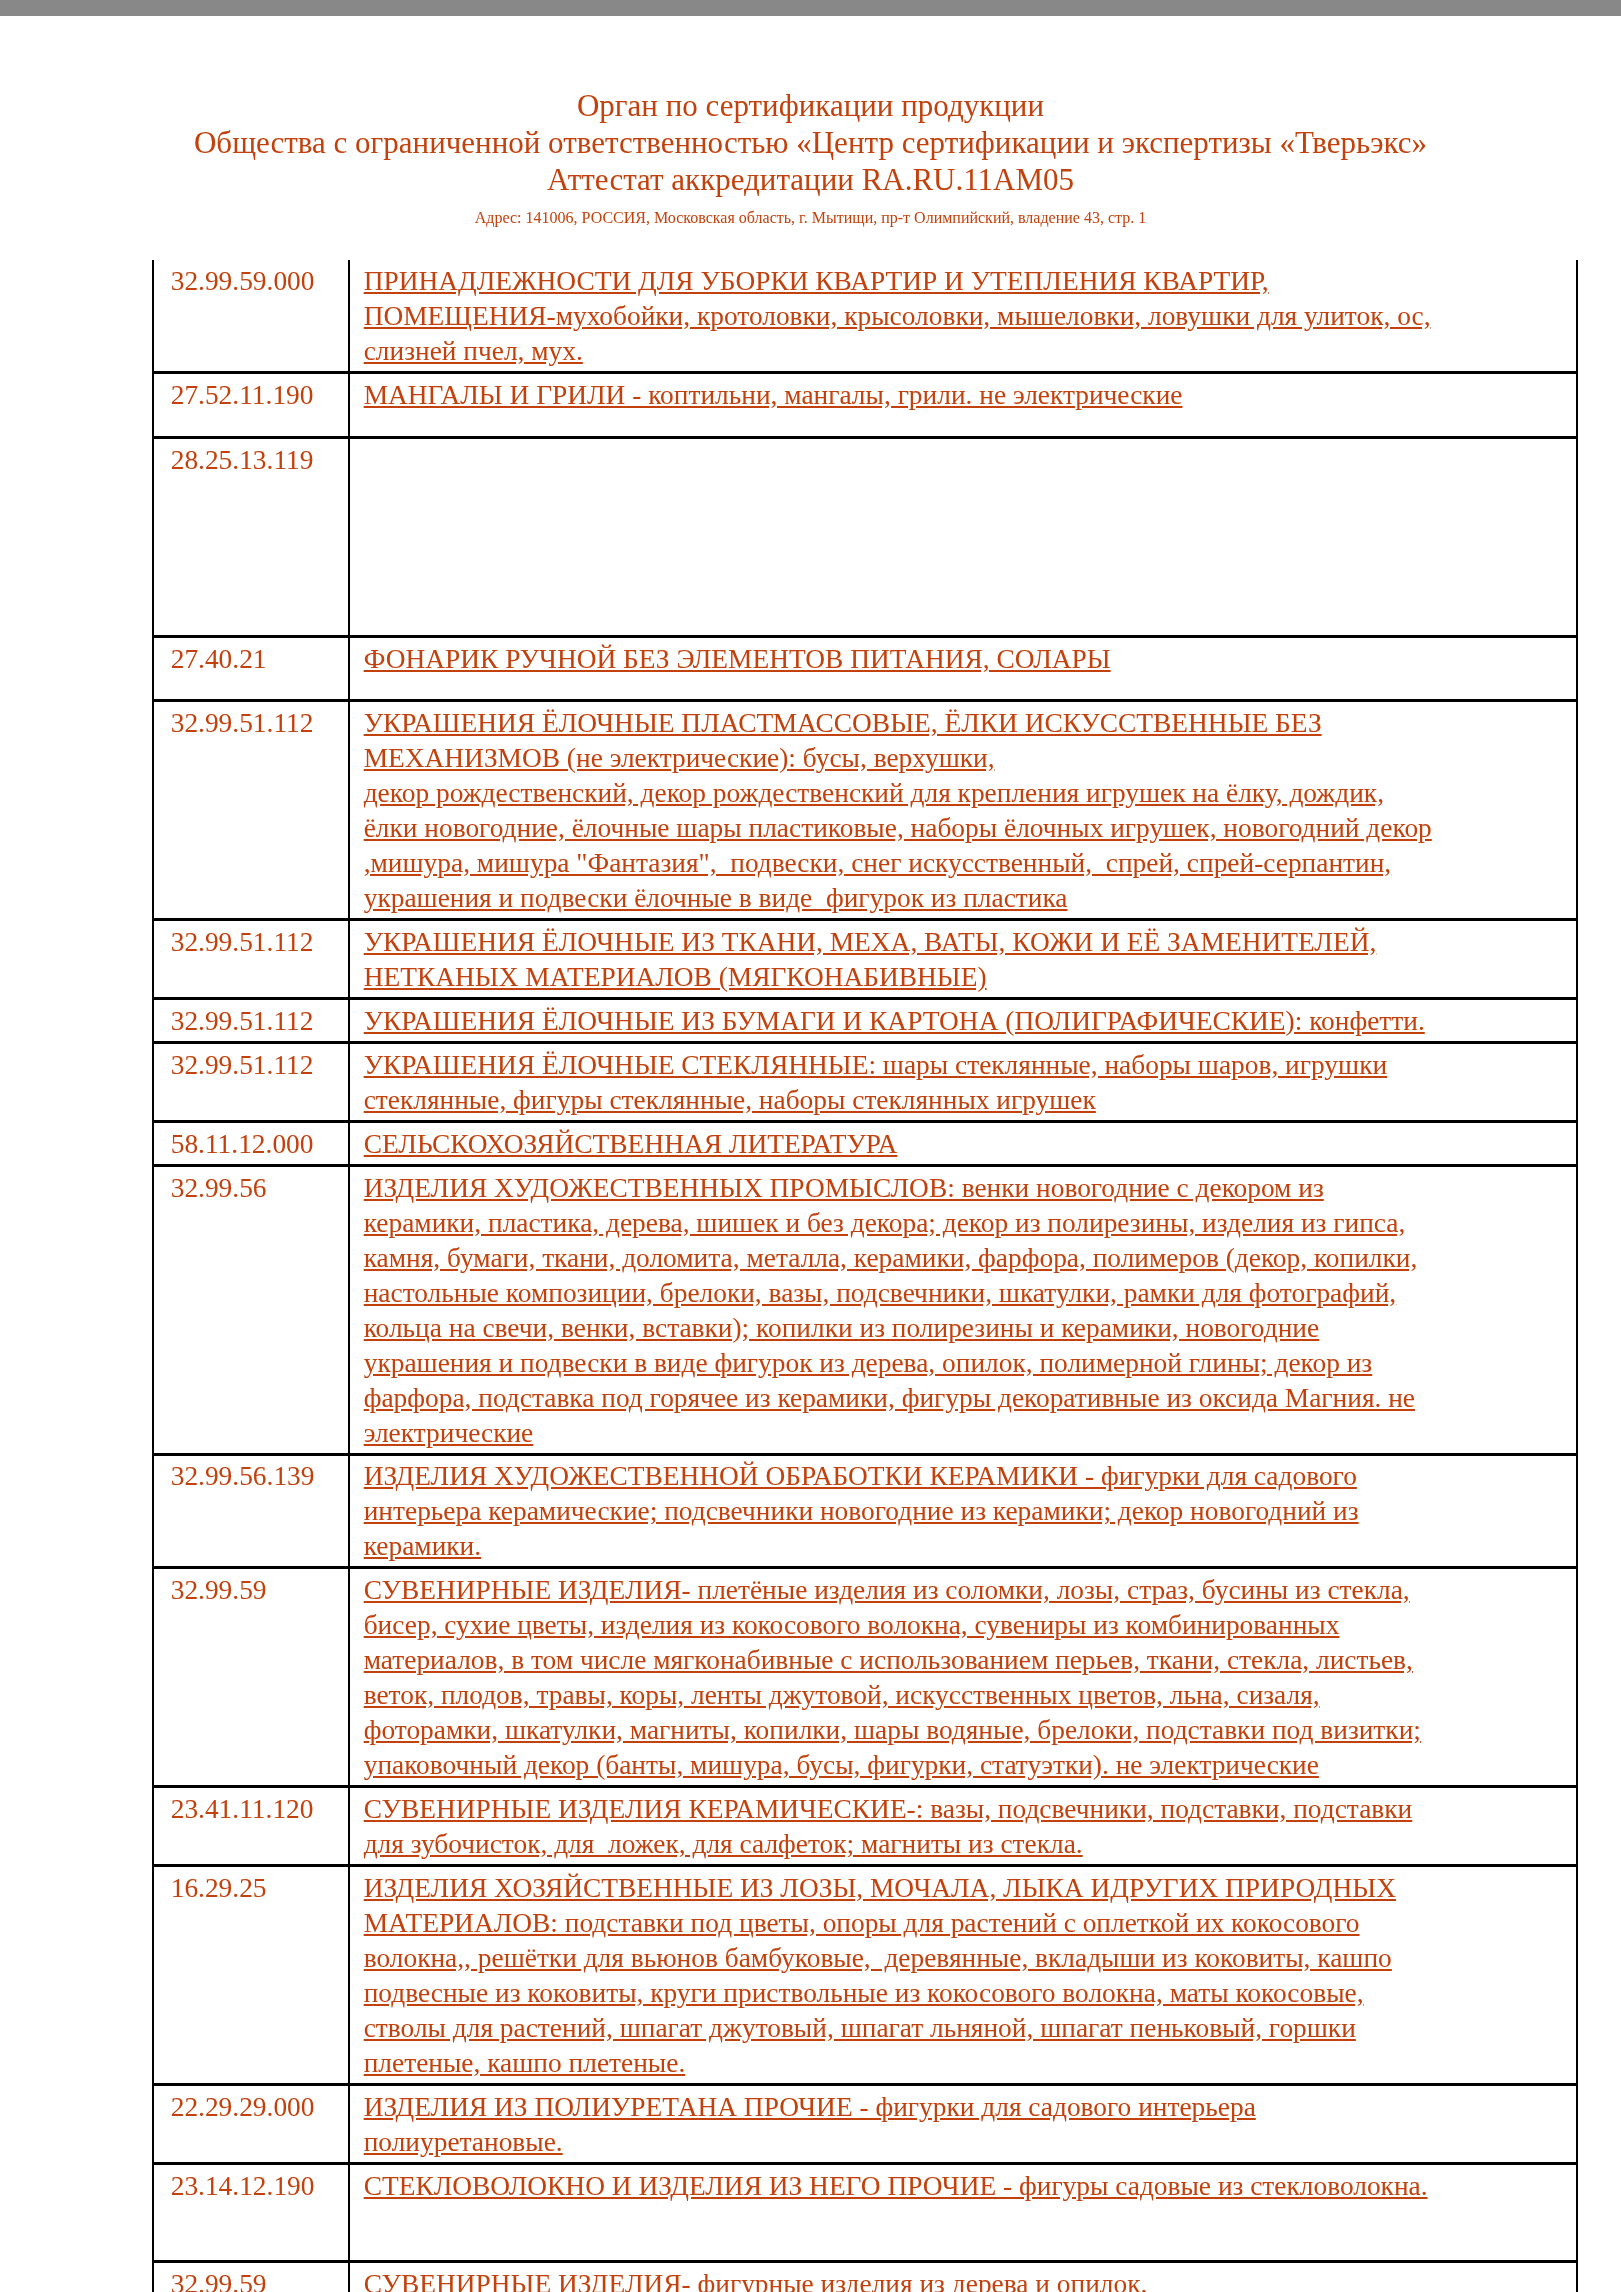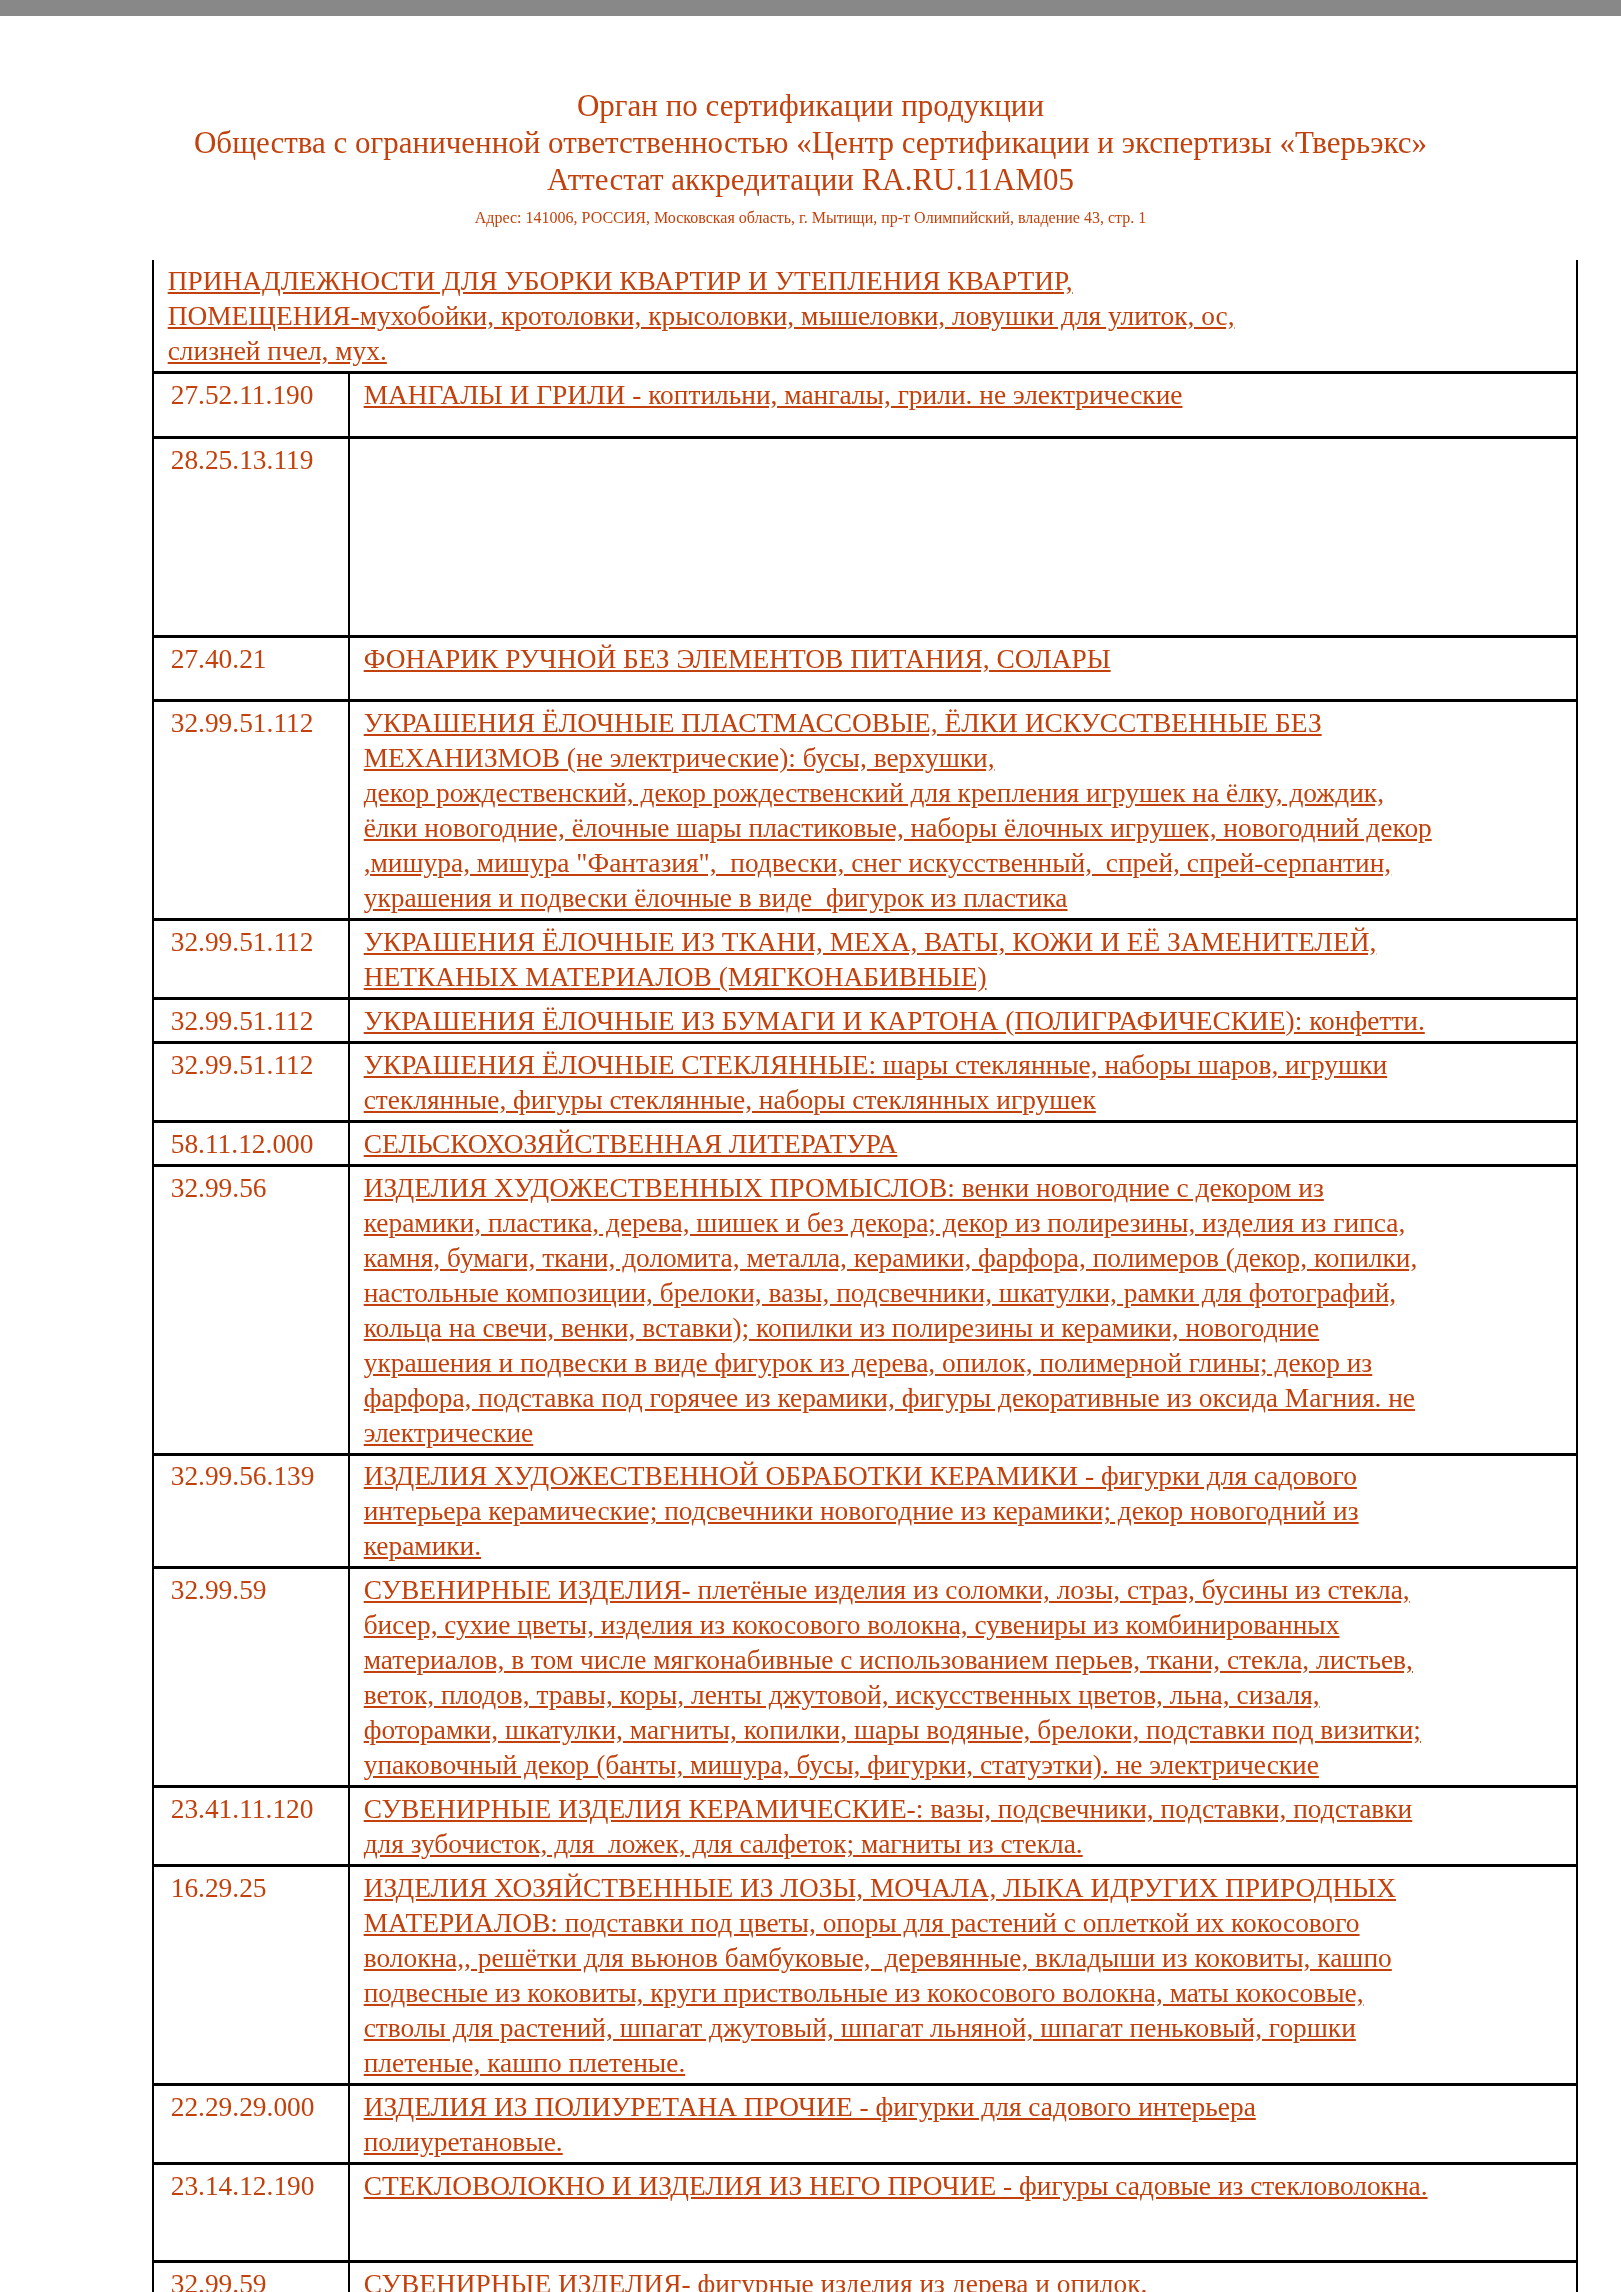--- a/index.html
+++ b/index.html
@@ -68,20 +68,21 @@
 
   <div class="doc-header">
     <div class="h-main">Орган по сертификации продукции</div>
     <div class="h-main">Общества с ограниченной ответственностью «Центр сертификации и экспертизы «Тверьэкс»</div>
     <div class="h-main">Аттестат аккредитации RA.RU.11АМ05</div>
     <div class="h-address">Адрес: 141006, РОССИЯ, Московская область, г. Мытищи, пр-т Олимпийский, владение 43, стр. 1</div>
   </div>
 
   <div class="cert-table" id="cert-table">
     <div class="t-row">
+      <div class="cell code">32.99.59.000</div>
       <div class="cell desc">ПРИНАДЛЕЖНОСТИ ДЛЯ УБОРКИ КВАРТИР И УТЕПЛЕНИЯ КВАРТИР,
 ПОМЕЩЕНИЯ-мухобойки, кротоловки, крысоловки, мышеловки, ловушки для улиток, ос,
 слизней пчел, мух.</div>
     </div>
 
     <div class="t-row">
       <div class="cell code">27.52.11.190</div>
       <div class="cell desc">МАНГАЛЫ И ГРИЛИ - коптильни, мангалы, грили. не электрические</div>
     </div>
 

